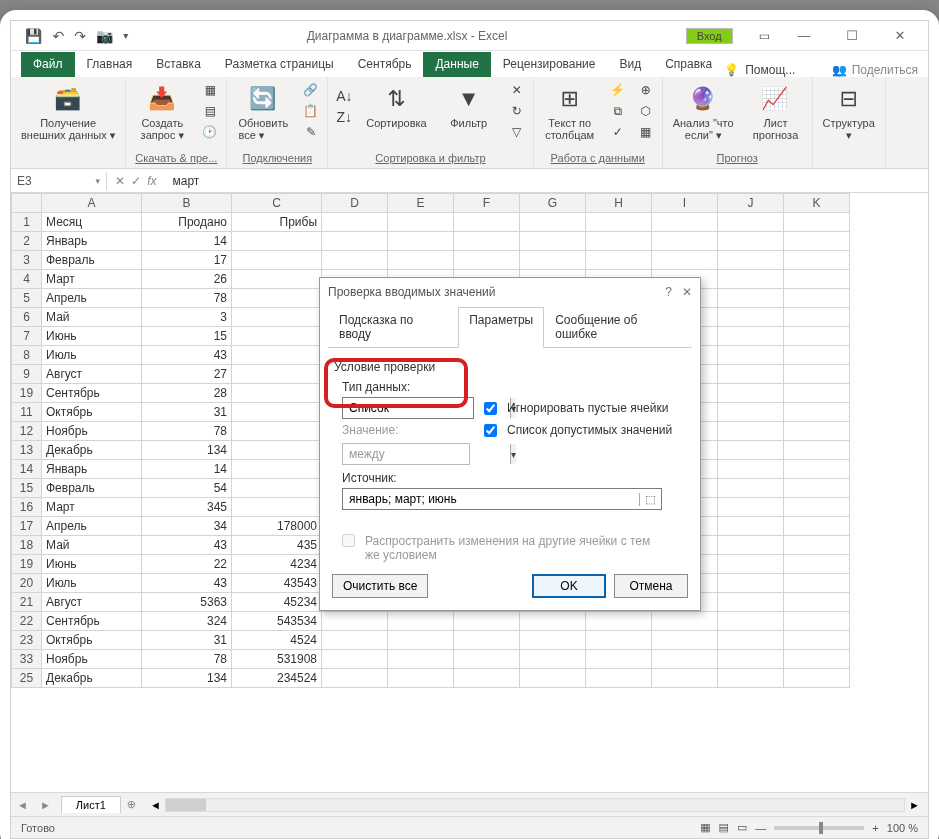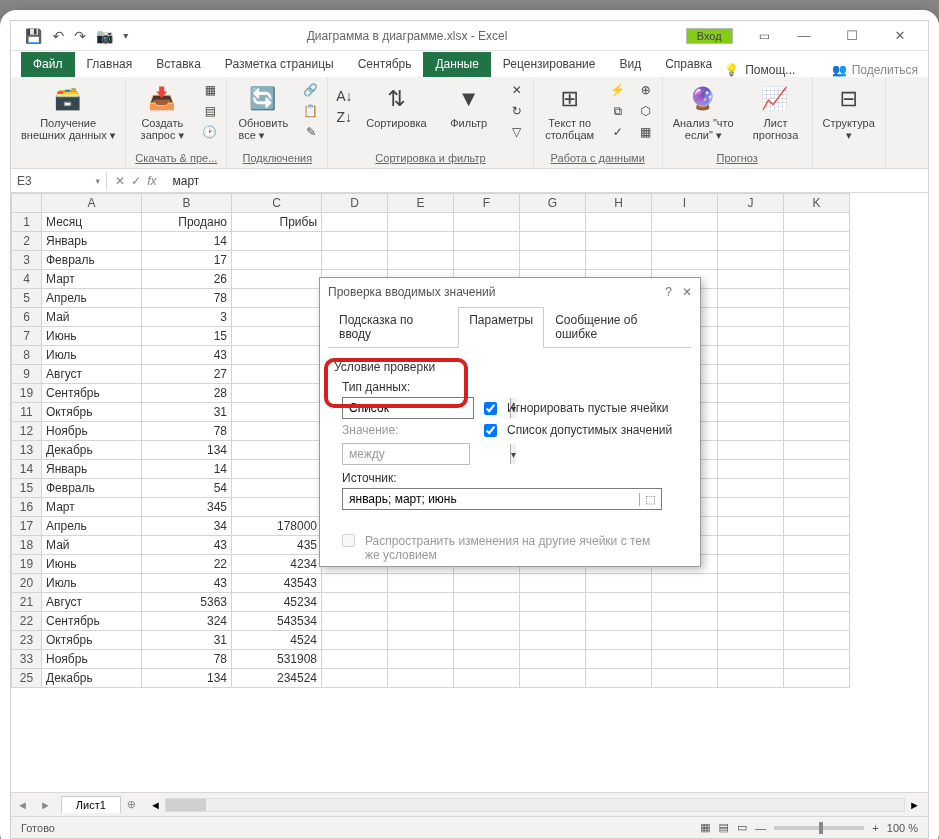--- a/index.html
+++ b/index.html
@@ -722,17 +722,24 @@
         <input value="январь; март; июнь" style="">
         <div class="picker">⬚</div>
       </div>
       <div style="height:24px"></div>
       <label class="chk disabled" style="align-items:flex-start">
         <input type="checkbox" disabled="" style="">
         <span style="max-width:300px">Распространить изменения на другие ячейки с тем же условием</span>
       </label>
     </div>
   </div>
+  <div class="dlg-buttons">
+    <button class="btn">Очистить все</button>
+    <div style="display:flex;gap:8px">
+      <button class="btn primary">OK</button>
+      <button class="btn">Отмена</button>
+    </div>
+  </div>
   <div class="highlight-box" style="left:4px;top:80px;width:144px;height:50px"></div>
 </div>
 
 </div>
 </div>
 
 </body></html>

